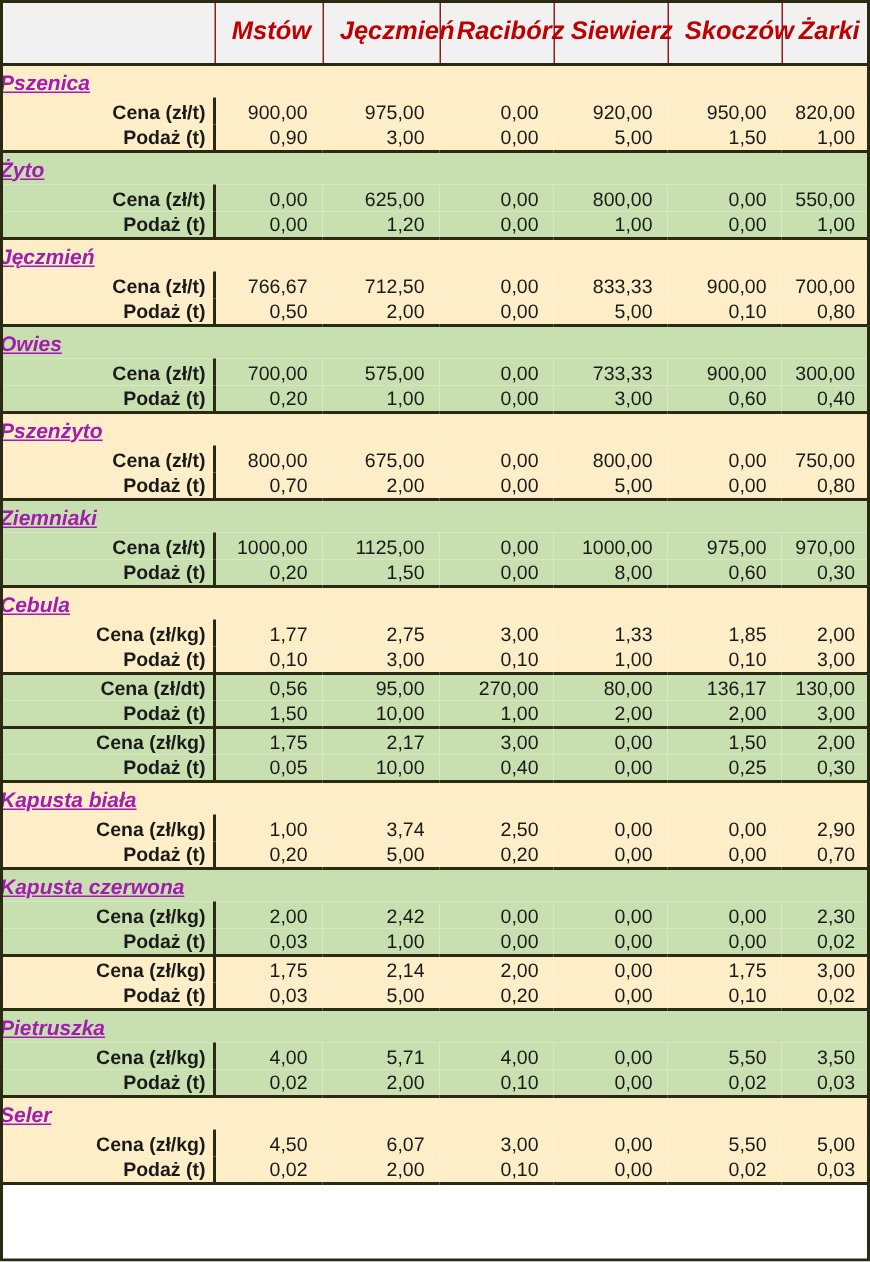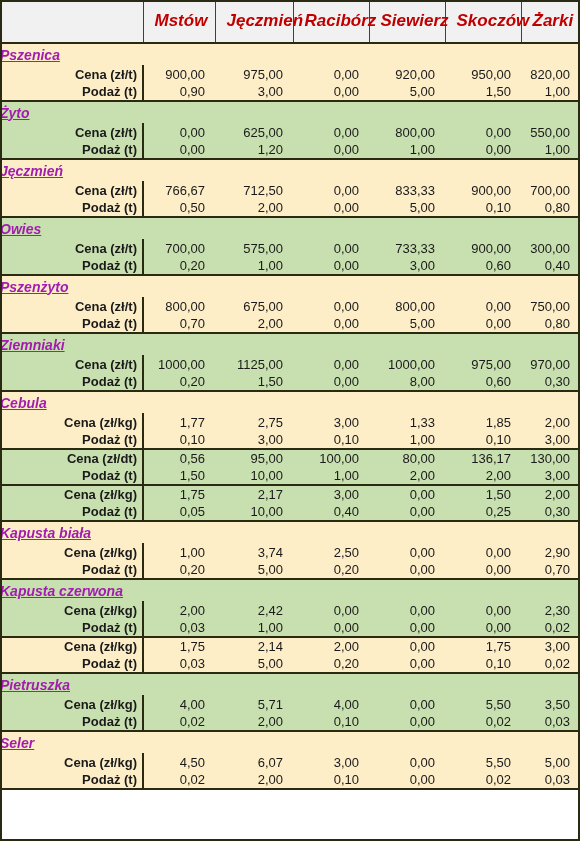--- a/index.html
+++ b/index.html
@@ -258,21 +258,21 @@
           <td class="val">3,00</td>
           <td class="val">0,10</td>
           <td class="val">1,00</td>
           <td class="val">0,10</td>
           <td class="val">3,00</td>
         </tr>
         <tr class="band-green data-row">
           <td class="rowlabel">Cena (zł/dt)</td>
           <td class="val">0,56</td>
           <td class="val">95,00</td>
-          <td class="val">100,00</td>
+          <td class="val">270,00</td>
           <td class="val">80,00</td>
           <td class="val">136,17</td>
           <td class="val">130,00</td>
         </tr>
         <tr class="band-green data-row band-end">
           <td class="rowlabel">Podaż (t)</td>
           <td class="val">1,50</td>
           <td class="val">10,00</td>
           <td class="val">1,00</td>
           <td class="val">2,00</td>

